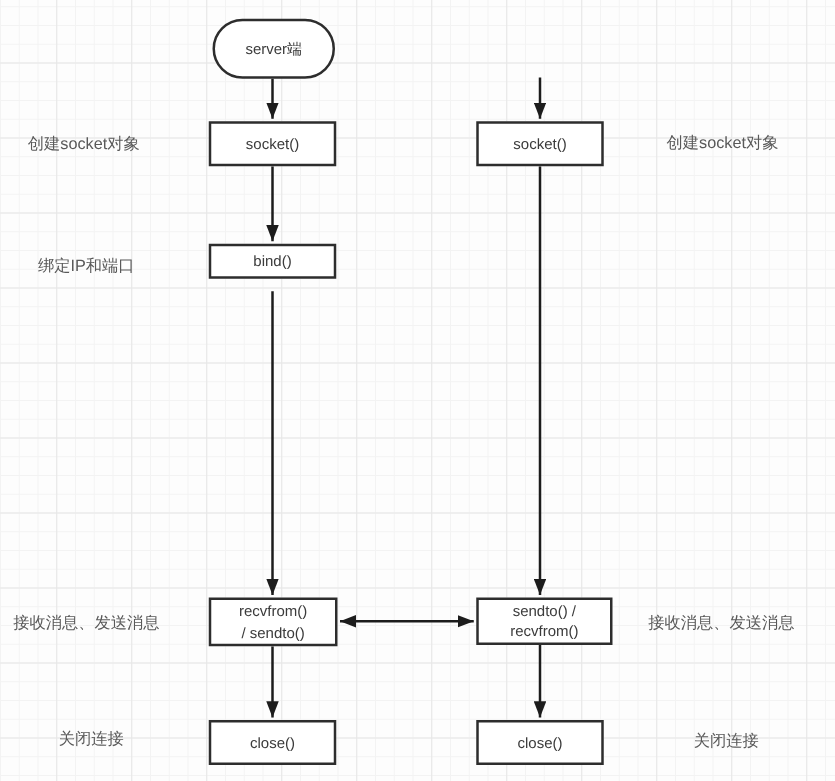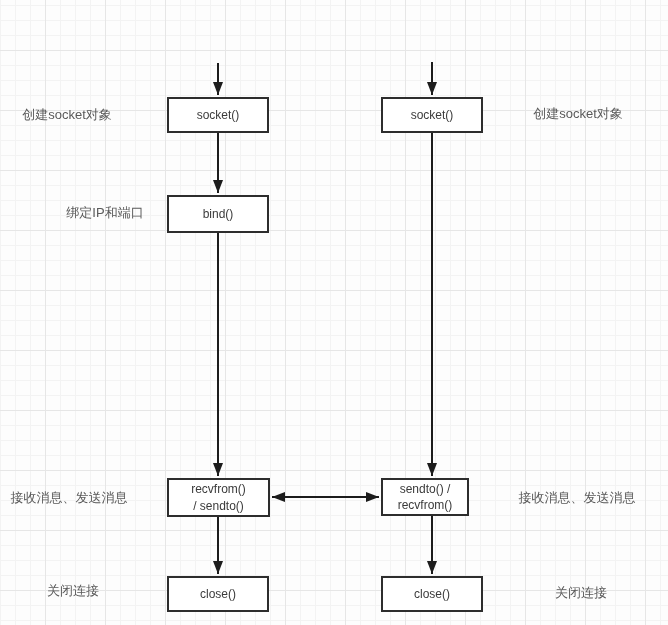--- a/index.html
+++ b/index.html
@@ -73,54 +73,57 @@
       <line x1="218" y1="133" x2="218" y2="193" marker-end="url(#arrow)"></line>
       <line x1="218" y1="233" x2="218" y2="476" marker-end="url(#arrow)"></line>
       <line x1="218" y1="517" x2="218" y2="574" marker-end="url(#arrow)"></line>
       <line x1="432" y1="62" x2="432" y2="95" marker-end="url(#arrow)"></line>
       <line x1="432" y1="133" x2="432" y2="476" marker-end="url(#arrow)"></line>
       <line x1="432" y1="516" x2="432" y2="574" marker-end="url(#arrow)"></line>
       <line x1="272" y1="497" x2="379" y2="497" marker-start="url(#arrow)" marker-end="url(#arrow)"></line>
     </g>
   </svg>
 
+  <div class="node stadium" style="left:170px; top:15px; width:98px; height:48px;">
+    <span class="lbl">server端</span>
+  </div>
 
   <div class="node" style="left:167px; top:97px; width:102px; height:36px;">
     <span class="lbl">socket()</span>
   </div>
 
-  <div class="node" style="left:167px; top:195px; width:102px; height:38px;">
+  <div class="node" style="left:167px; top:195px; width:102px; height:28px;">
     <span class="lbl">bind()</span>
   </div>
 
   <div class="node" style="left:167px; top:478px; width:103px; height:39px;">
     <span class="lbl">recvfrom()
 / sendto()</span>
   </div>
 
   <div class="node" style="left:167px; top:576px; width:102px; height:36px;">
     <span class="lbl">close()</span>
   </div>
 
 
   <div class="node" style="left:381px; top:97px; width:102px; height:36px;">
     <span class="lbl">socket()</span>
   </div>
 
-  <div class="node" style="left:381px; top:478px; width:88px; height:38px;">
+  <div class="node" style="left:381px; top:478px; width:109px; height:38px;">
     <span class="lbl">sendto()  /
 recvfrom()</span>
   </div>
 
   <div class="node" style="left:381px; top:576px; width:102px; height:36px;">
     <span class="lbl">close()</span>
   </div>
 
   <div class="annotation" style="left:67px; top:115px;">创建socket对象</div>
-  <div class="annotation" style="left:69px; top:213px;margin-left:36px;">绑定IP和端口</div>
+  <div class="annotation" style="left:69px; top:213px;">绑定IP和端口</div>
   <div class="annotation" style="left:69px; top:498px;">接收消息、发送消息</div>
   <div class="annotation" style="left:73px; top:591px;">关闭连接</div>
 
   <div class="annotation" style="left:578px; top:114px;">创建socket对象</div>
   <div class="annotation" style="left:577px; top:498px;">接收消息、发送消息</div>
   <div class="annotation" style="left:581px; top:593px;">关闭连接</div>
 
 </div>
 
 </body></html>

